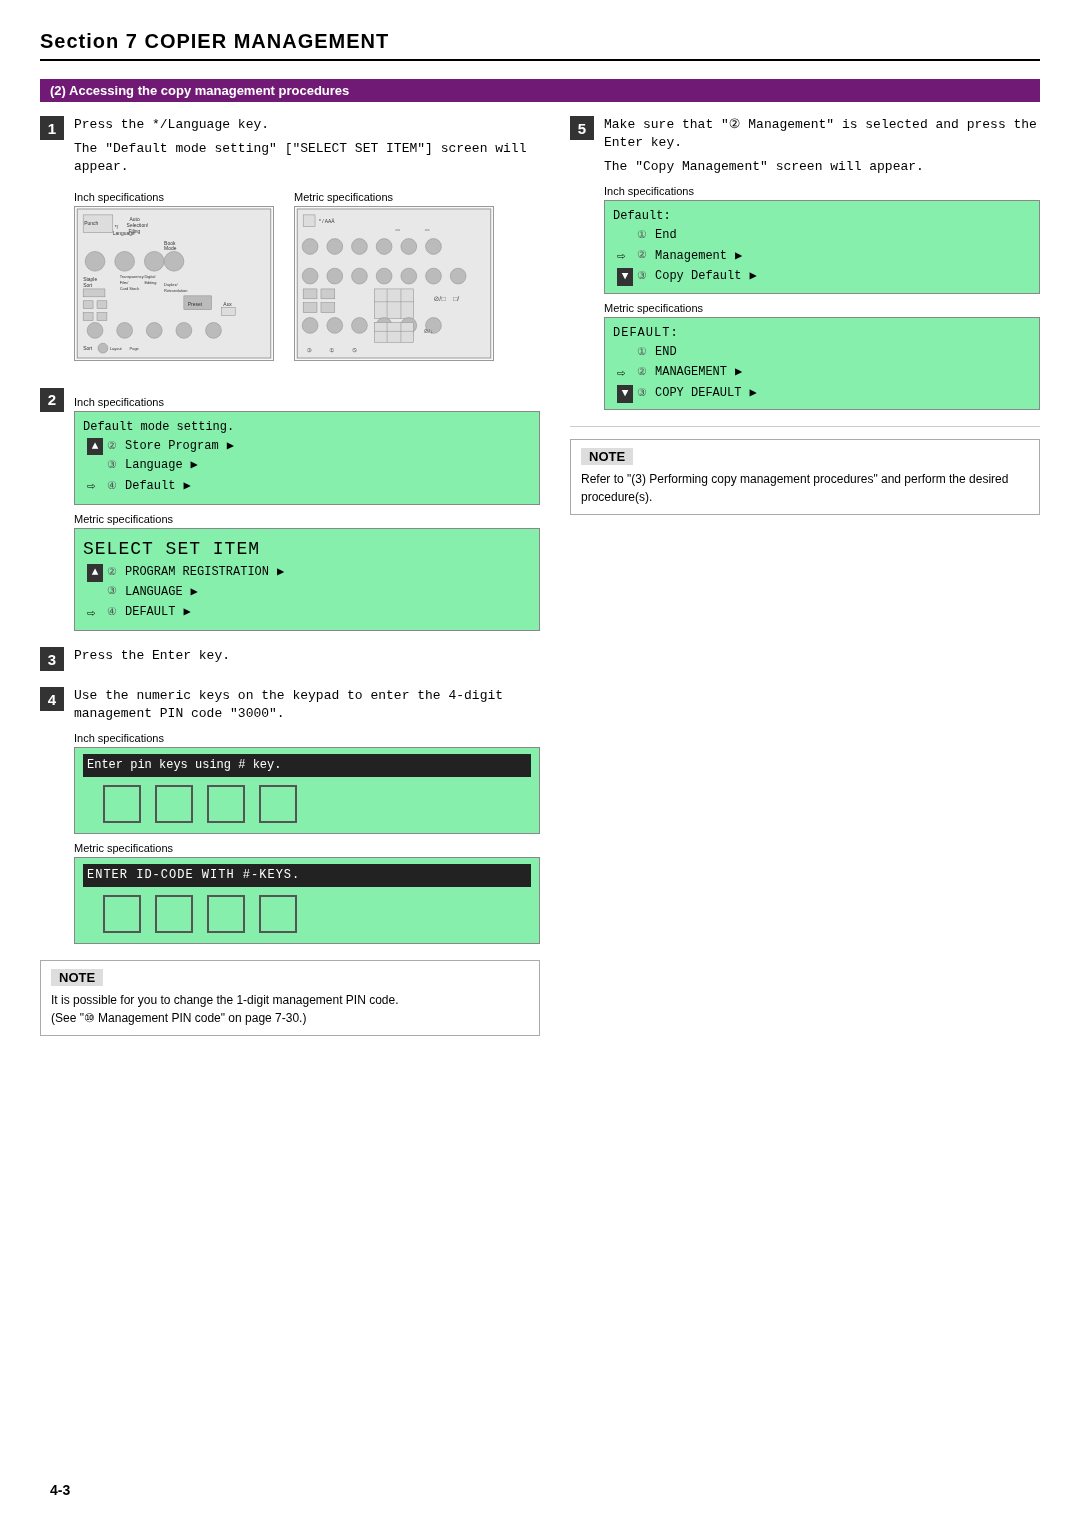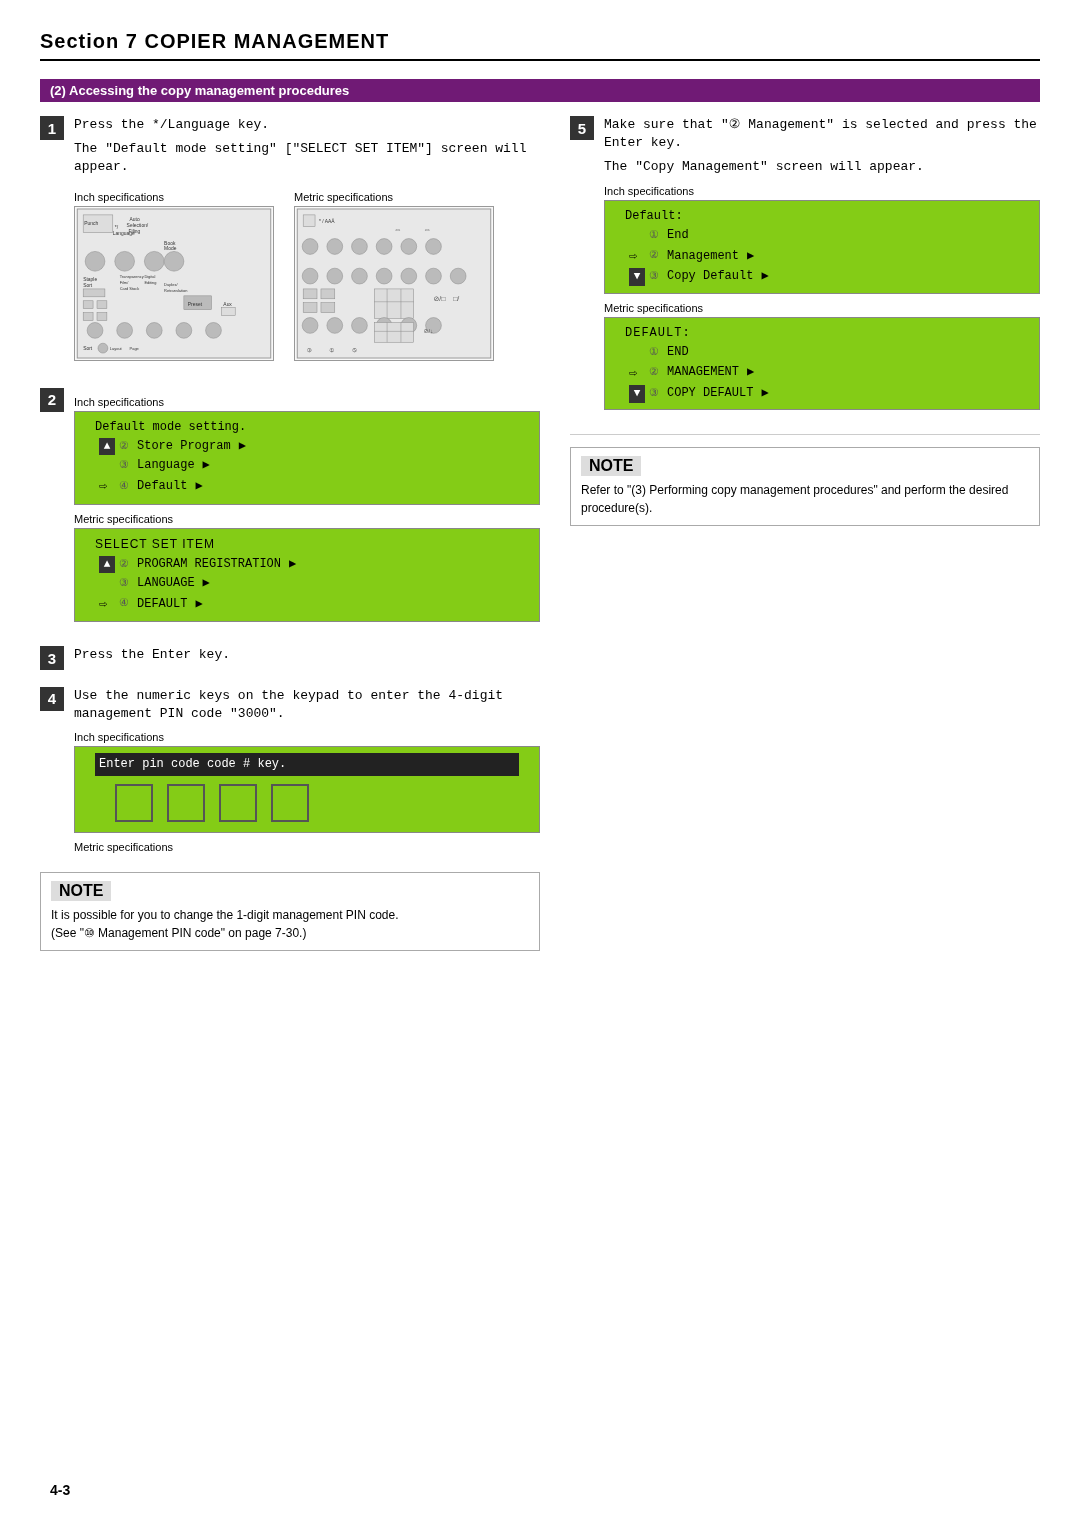--- a/index.html
+++ b/index.html
@@ -69,25 +69,24 @@
       font-family: Liberation Mono, monospace;
     }
     .spec-label {
       font-size: 11px;
       margin-bottom: 3px;
       margin-top: 8px;
       color: #000;
     }
     .screen-box {
       border: 1px solid #888;
-      background: #84cc16;
+      background: #86efac;
       font-family: 'Courier New', monospace;
       font-size: 12px;
-      padding: 6px 20px;
-      margin-bottom: 8px;
+      padding: 6px 8px;
       line-height: 1.6;
     }
     .screen-line {
       display: flex;
       align-items: center;
       gap: 4px;
       padding-left: 4px;
     }
     .highlighted-line {
       background: #222;
@@ -104,21 +103,21 @@
       margin-bottom: 8px;
       margin-top: 4px;
     }
     .note-box {
       border: 1px solid #aaa;
       padding: 8px 10px;
       margin-top: 10px;
     }
     .note-box .note-header {
       font-weight: bold;
-      font-size: 16px;
+      font-size: 13px;
       background: #ddd;
       display: inline-block;
       padding: 1px 8px;
       margin-bottom: 5px;
     }
     .note-box p {
       font-size: 12px;
       line-height: 1.5;
     }
     .pin-boxes {
@@ -328,21 +327,21 @@
               <span style="width:14px; display:inline-block; font-size:11px; color:#555;">④</span>
               <span>Default</span>
               <span style="margin-left:4px;">▶</span>
             </div>
           </div>
         </div>
 
         <div class="sub-specs">
           <div class="spec-label">Metric specifications</div>
           <div class="screen-box">
-            <span style="font-family: Liberation Sans, sans-serif; font-size: 12px; letter-spacing: 1px;">SELECT SET ITEM</span><br>
+            <span style="font-family: Liberation Mono, monospace; font-size: 18px; letter-spacing: 1px;">SELECT SET ITEM</span><br>
             <div class="screen-line">
               <span style="width:16px; display:inline-block; background:#333; color:#fff; text-align:center; font-size:11px;">▲</span>
               <span style="width:14px; display:inline-block; font-size:11px; color:#555;">②</span>
               <span>PROGRAM REGISTRATION</span>
               <span style="margin-left:4px;">▶</span>
             </div>
             <div class="screen-line">
               <span style="width:16px; display:inline-block;"></span>
               <span style="width:14px; display:inline-block; font-size:11px; color:#555;">③</span>
               <span>LANGUAGE</span>
@@ -367,32 +366,41 @@
     </div>
 
     <div class="step step-block">
       <div class="step-num">4</div>
       <div class="step-content">
         <p>Use the numeric keys on the keypad to enter the 4-digit management PIN code "3000".</p>
 
         <div class="sub-specs">
           <div class="spec-label">Inch specifications</div>
           <div class="screen-box">
-            <span class="highlighted-line">Enter pin code code # key.</span>
+            <span class="highlighted-line">Enter pin keys using # key.</span>
             <div class="pin-boxes">
               <div class="pin-box"></div>
               <div class="pin-box"></div>
               <div class="pin-box"></div>
               <div class="pin-box"></div>
             </div>
           </div>
         </div>
 
         <div class="sub-specs">
           <div class="spec-label">Metric specifications</div>
+          <div class="screen-box">
+            <span class="highlighted-line" style="letter-spacing:1px;">ENTER ID-CODE WITH #-KEYS.</span>
+            <div class="pin-boxes">
+              <div class="pin-box"></div>
+              <div class="pin-box"></div>
+              <div class="pin-box"></div>
+              <div class="pin-box"></div>
+            </div>
+          </div>
         </div>
       </div>
     </div>
 
     <div class="note-box">
       <div class="note-header">NOTE</div>
       <p>It is possible for you to change the 1-digit management PIN code.</p>
       <p>(See "⑩ Management PIN code" on page 7-30.)</p>
     </div>
 

